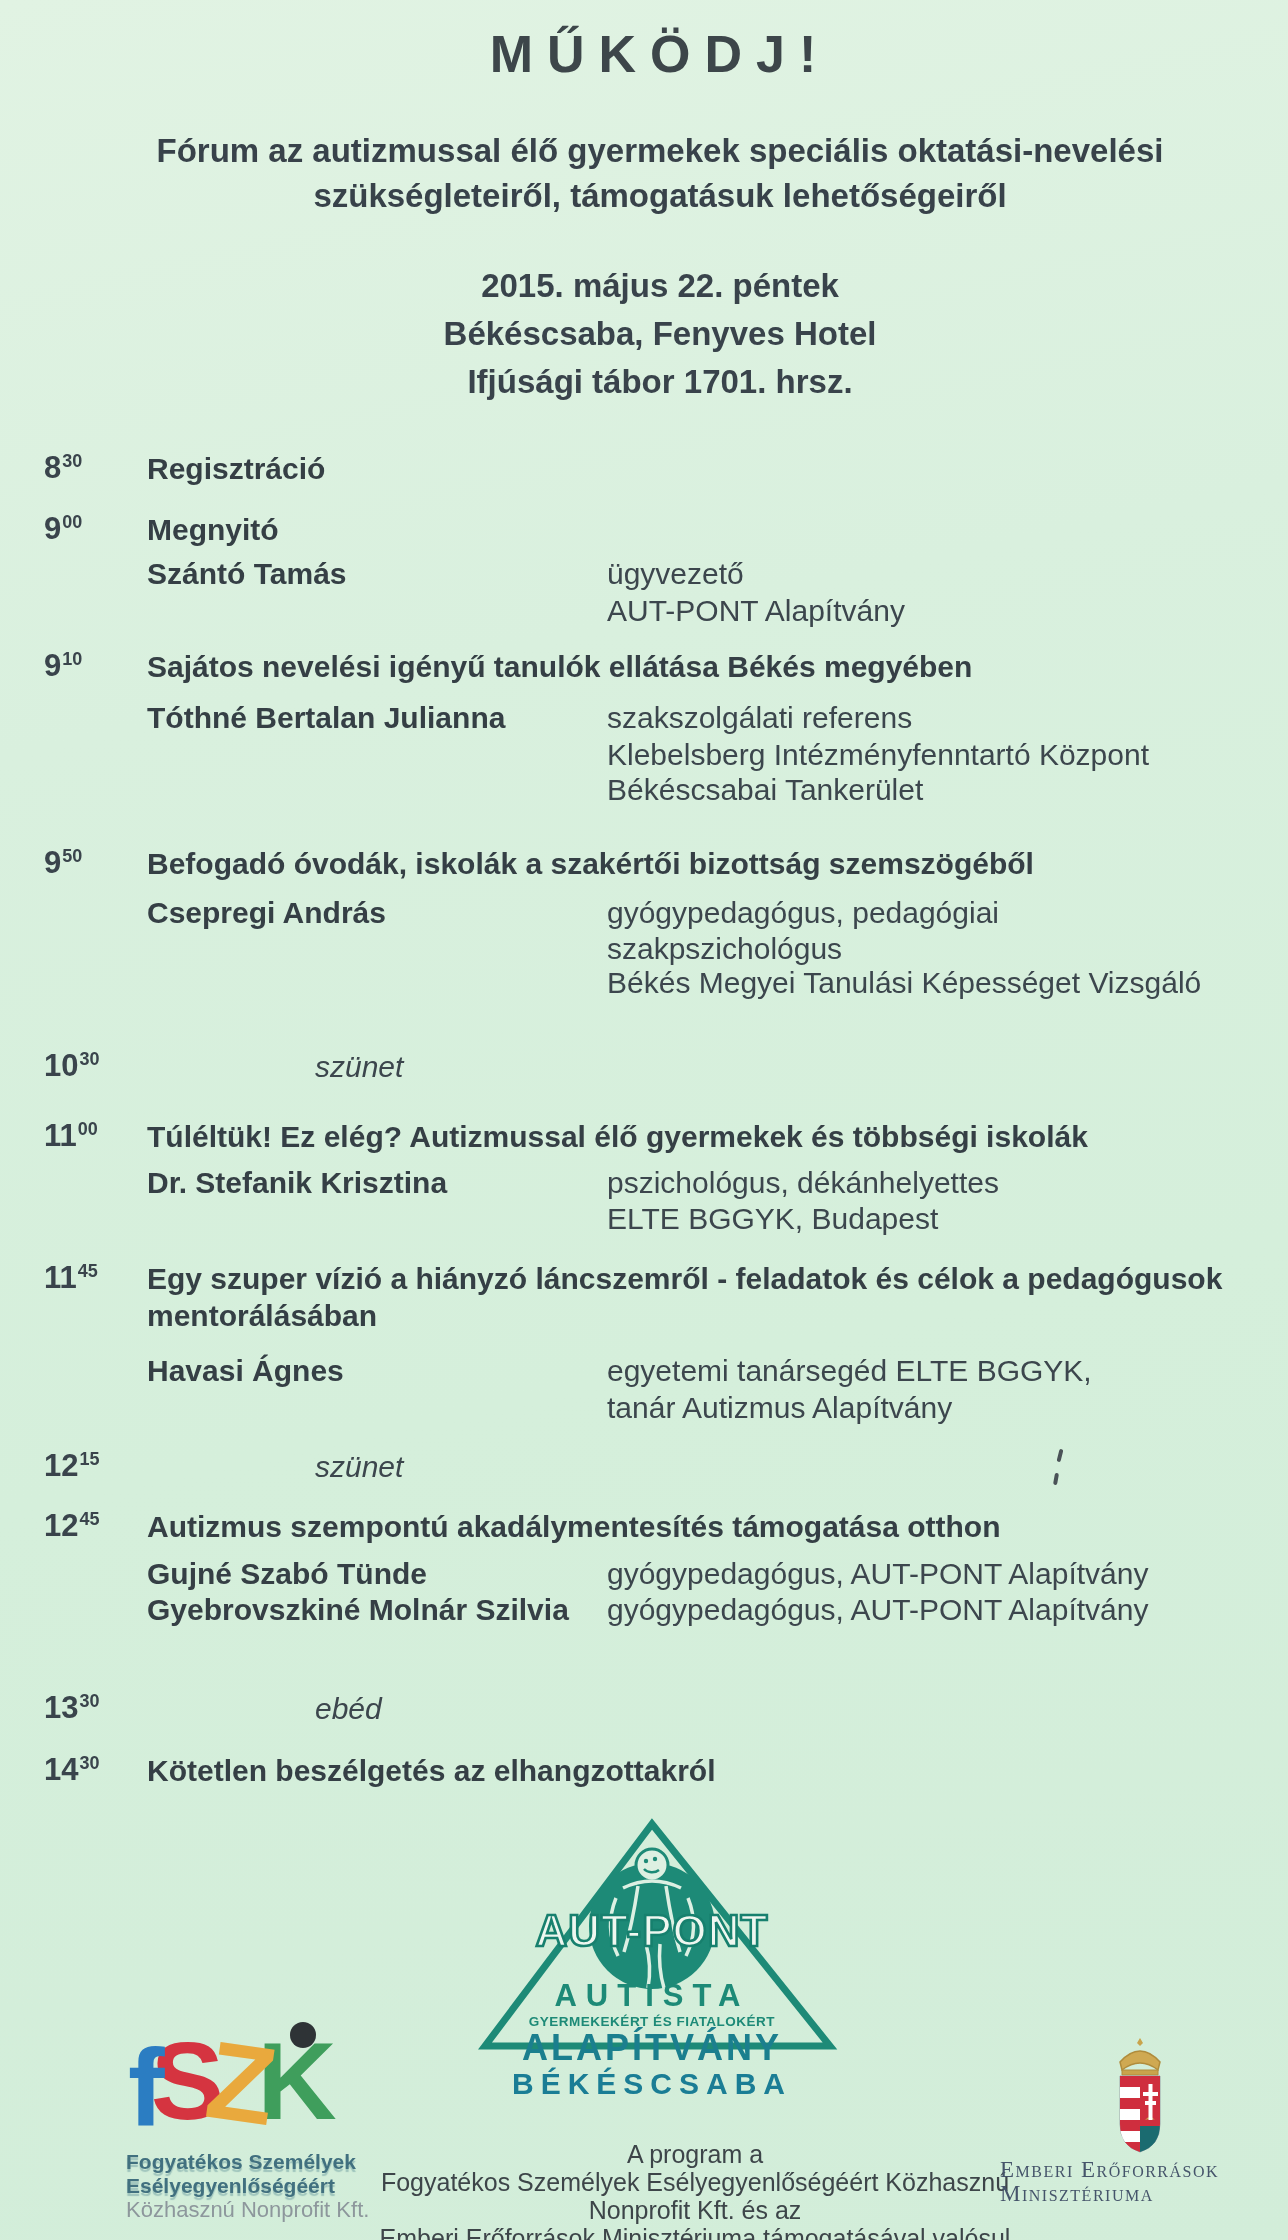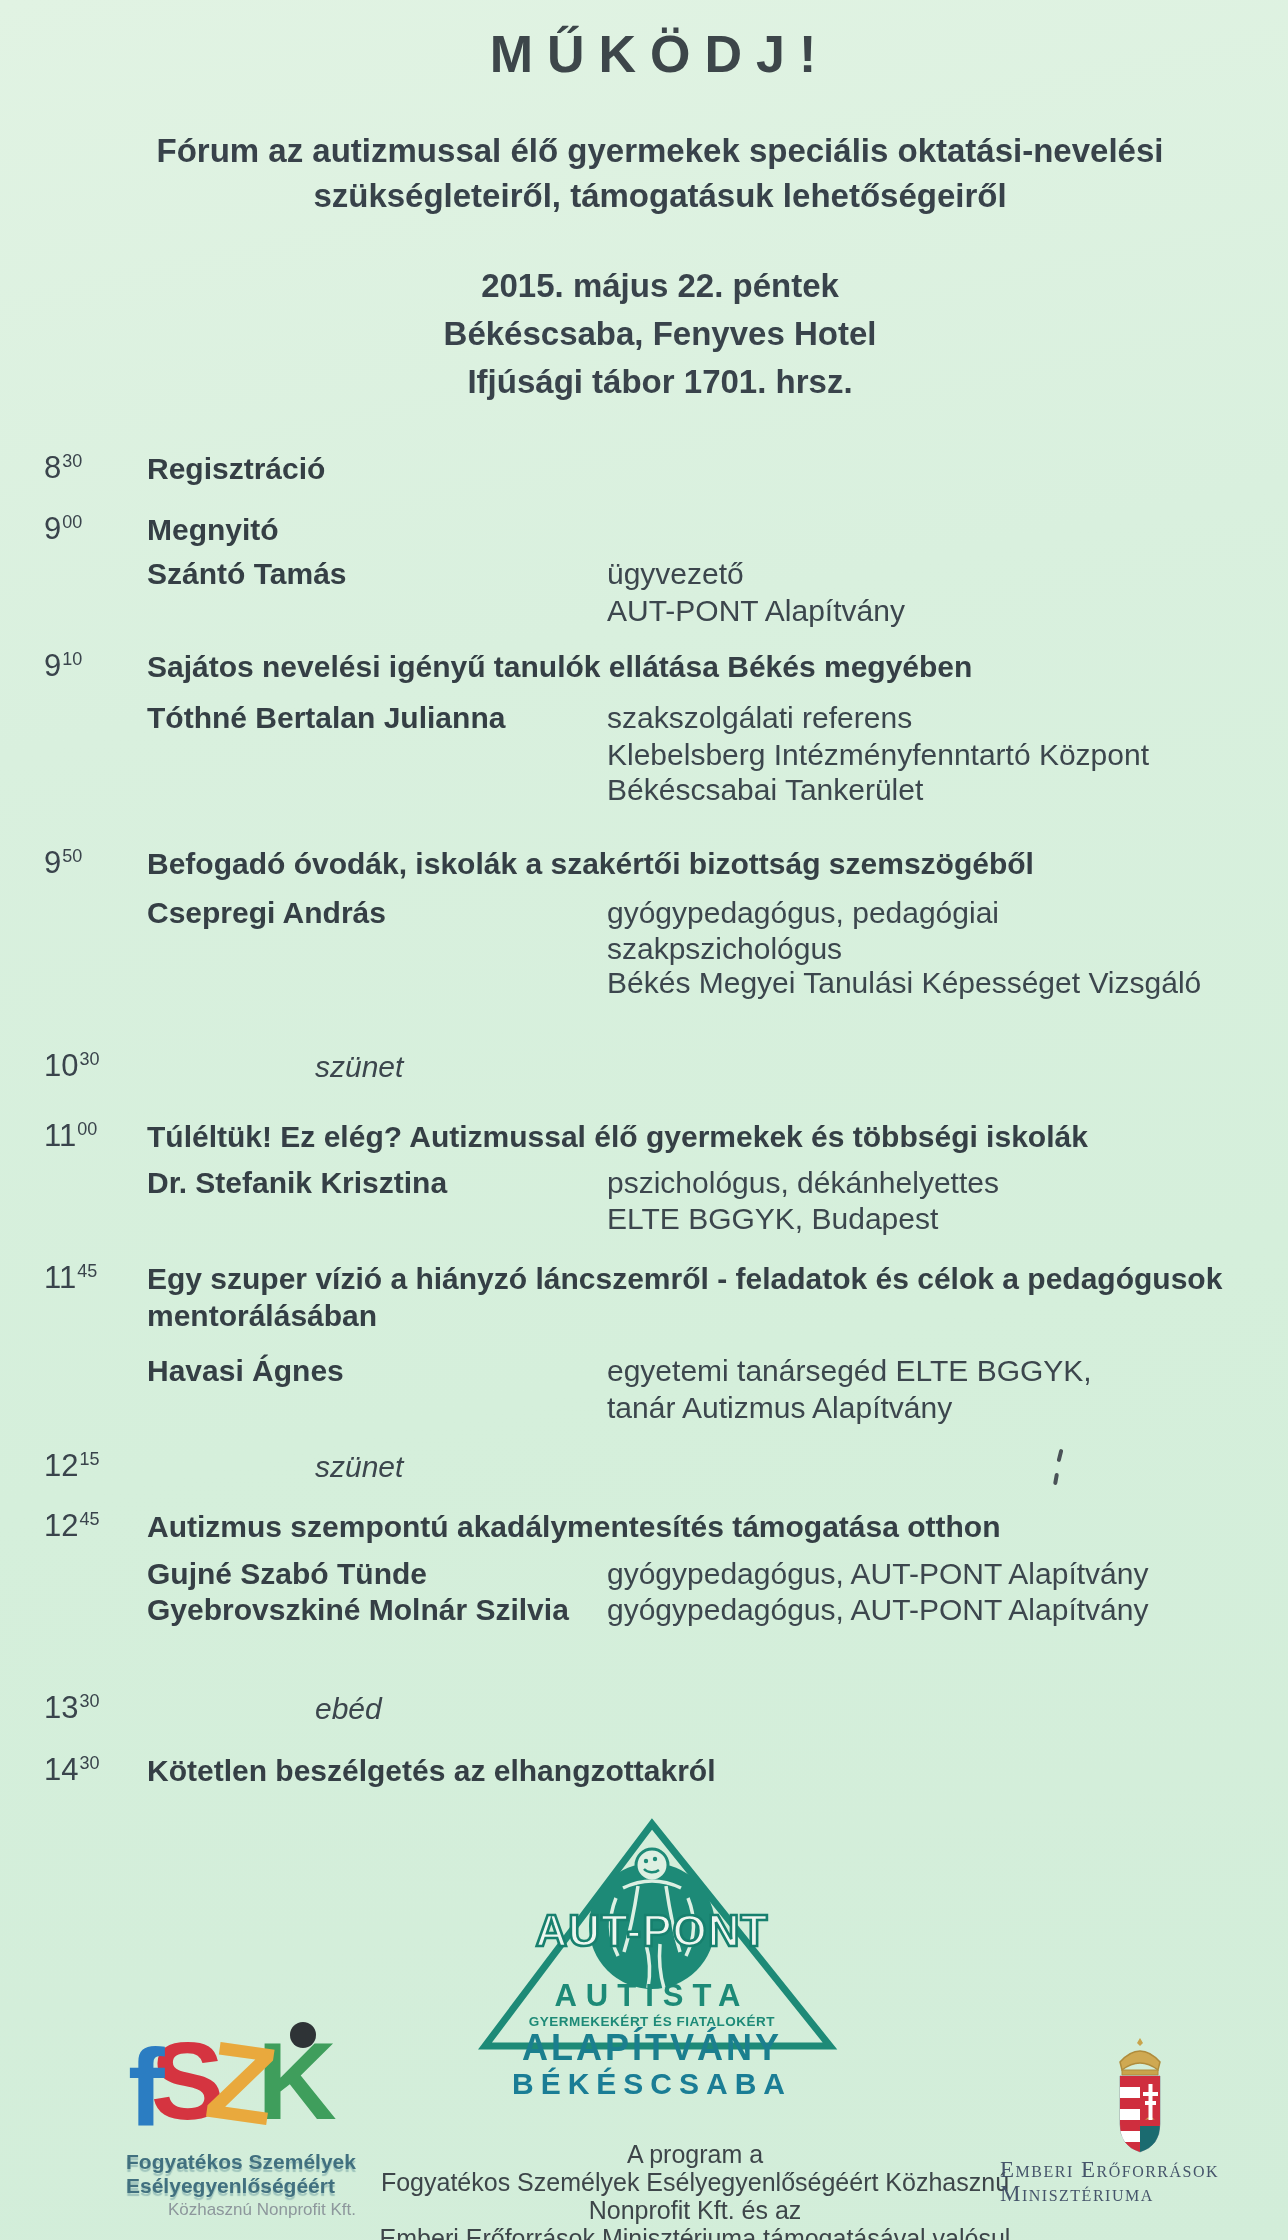--- a/index.html
+++ b/index.html
@@ -29,21 +29,21 @@
   }
   .dateblock{
     left:0;top:262px;width:100%;
     text-align:center;
     font-size:33px;font-weight:700;
     line-height:48px;color:#39434b;
   }
   
   .time{
     left:44px;
-    font-size:31px;font-weight:400;color:#3a444c;
+    font-size:31px;font-weight:700;color:#3a444c;
     white-space:nowrap;
   }
   .time sup{font-size:18px;vertical-align:super;line-height:0;margin-left:1px;}
   .s-title{
     left:147px;
     font-size:30px;font-weight:700;color:#353f45;
     white-space:nowrap;line-height:37px;
   }
   .s-name{
     left:147px;
@@ -75,21 +75,21 @@
   .fszk-z{color:#e9a93d;margin-left:-16px;transform:rotate(8deg) translateY(2px);}
   .fszk-k{color:#3f9e5c;margin-left:-18px;}
   .fszk-head{position:absolute;left:162px;top:-4px;width:26px;height:26px;border-radius:50%;background:#2e3336;}
   .fszk-text{
     position:absolute;left:8px;top:124px;
     font-size:21px;font-weight:700;color:#41707f;line-height:24px;
     text-shadow:0 3px 1px rgba(63,120,135,0.35);
     white-space:nowrap;
   }
   .fszk-text .light{
-    font-size:17px;font-weight:400;color:#8d979c;text-shadow:none;text-align:right;
+    font-size:22px;font-weight:400;color:#8d979c;text-shadow:none;text-align:right;
   }
   
   .ministry{left:1000px;top:2036px;width:280px;height:190px;text-align:left;}
   .ministry-text{
     font-family:"Liberation Serif", serif;
     font-variant:small-caps;
     color:#45546a;letter-spacing:1.5px;
     line-height:24px;font-size:23px;
   }
   

